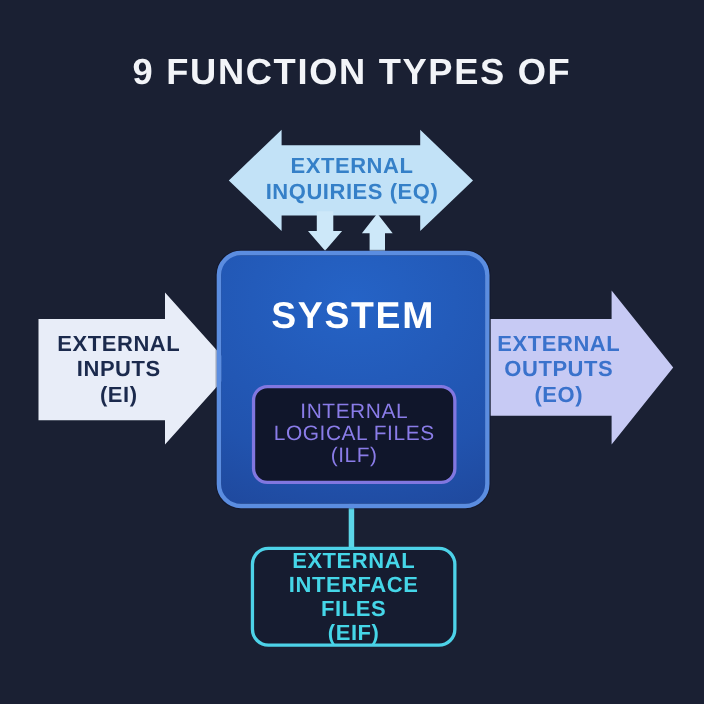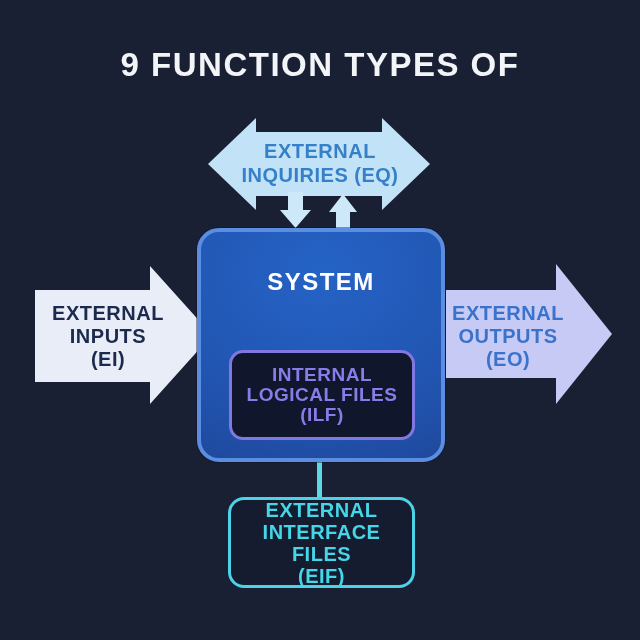--- a/index.html
+++ b/index.html
@@ -28,27 +28,27 @@
     font-size:20px;line-height:23px;color:#3a72cc;letter-spacing:0.5px;}
   .system-box{
     position:absolute;left:197px;top:228px;width:240px;height:226px;
     border:4px solid #5b8de0;border-radius:22px;
     background:radial-gradient(140% 120% at 50% 18%, #2563c6 0%, #2153ae 55%, #1d3e8c 100%);
     box-shadow:0 0 0 1px rgba(10,16,40,.4);
   }
   .system-title{
     position:absolute;left:0;top:36px;width:100%;
     text-align:center;color:#ffffff;
-    font-size:24px;font-weight:700;letter-spacing:1.5px;
+    font-size:34px;font-weight:700;letter-spacing:1.5px;
   }
   .ilf-box{
     position:absolute;left:28px;top:118px;width:180px;height:84px;
     border:3px solid #8177e0;border-radius:14px;background:#10162b;
     display:flex;align-items:center;justify-content:center;
-    text-align:center;color:#8a7ce8;font-size:19px;font-weight:700;
+    text-align:center;color:#8a7ce8;font-size:19px;font-weight:400;
     line-height:20px;white-space:pre-line;letter-spacing:0.5px;
   }
   .eif-box{
     position:absolute;left:228px;top:497px;width:181px;height:85px;
     border:3px solid #4dd2e8;border-radius:16px;background:rgba(16,22,43,.35);
     display:flex;align-items:center;justify-content:center;
     text-align:center;color:#45d6e8;font-size:20px;font-weight:700;
     line-height:22px;white-space:pre-line;letter-spacing:0.5px;
   }
 </style>

